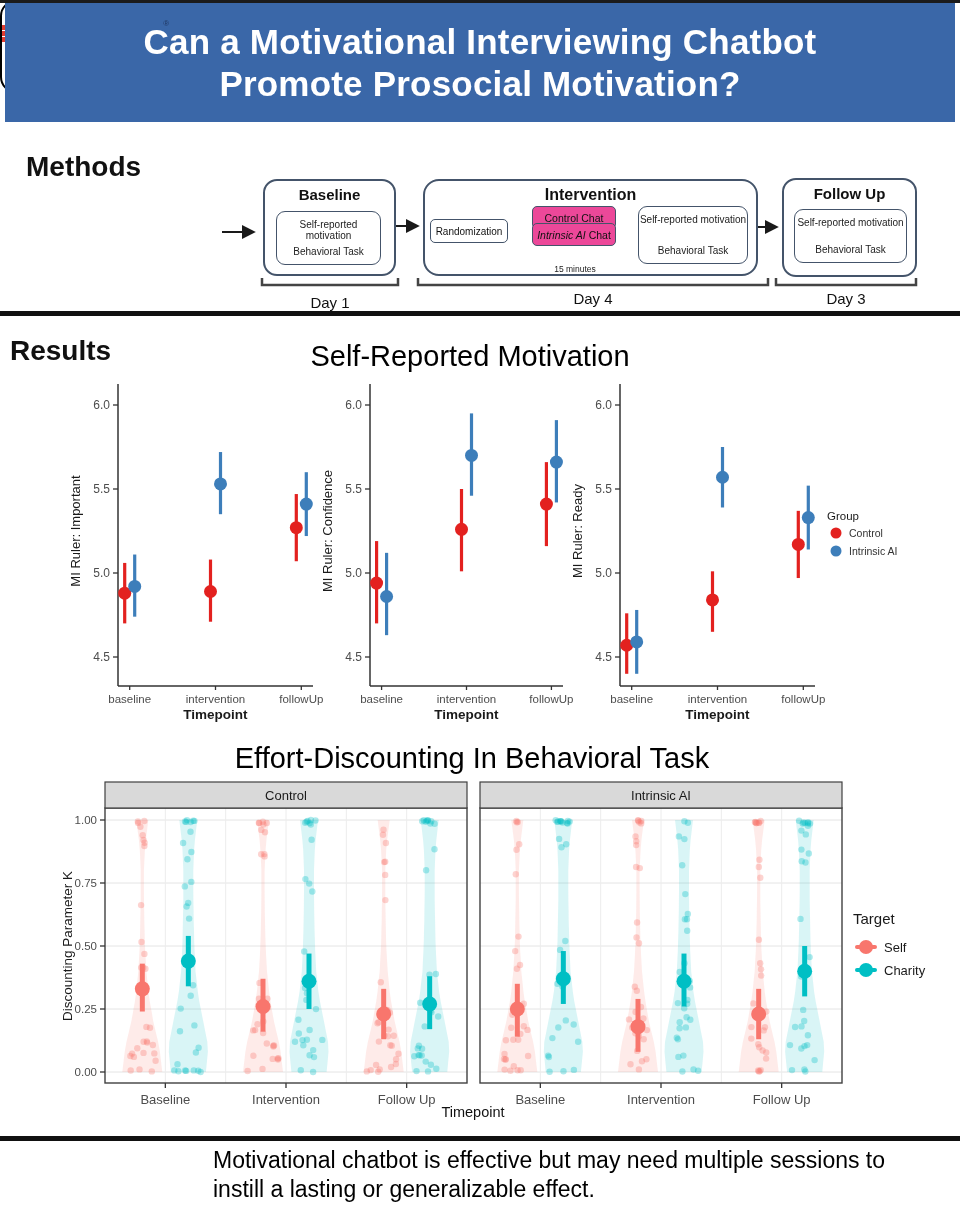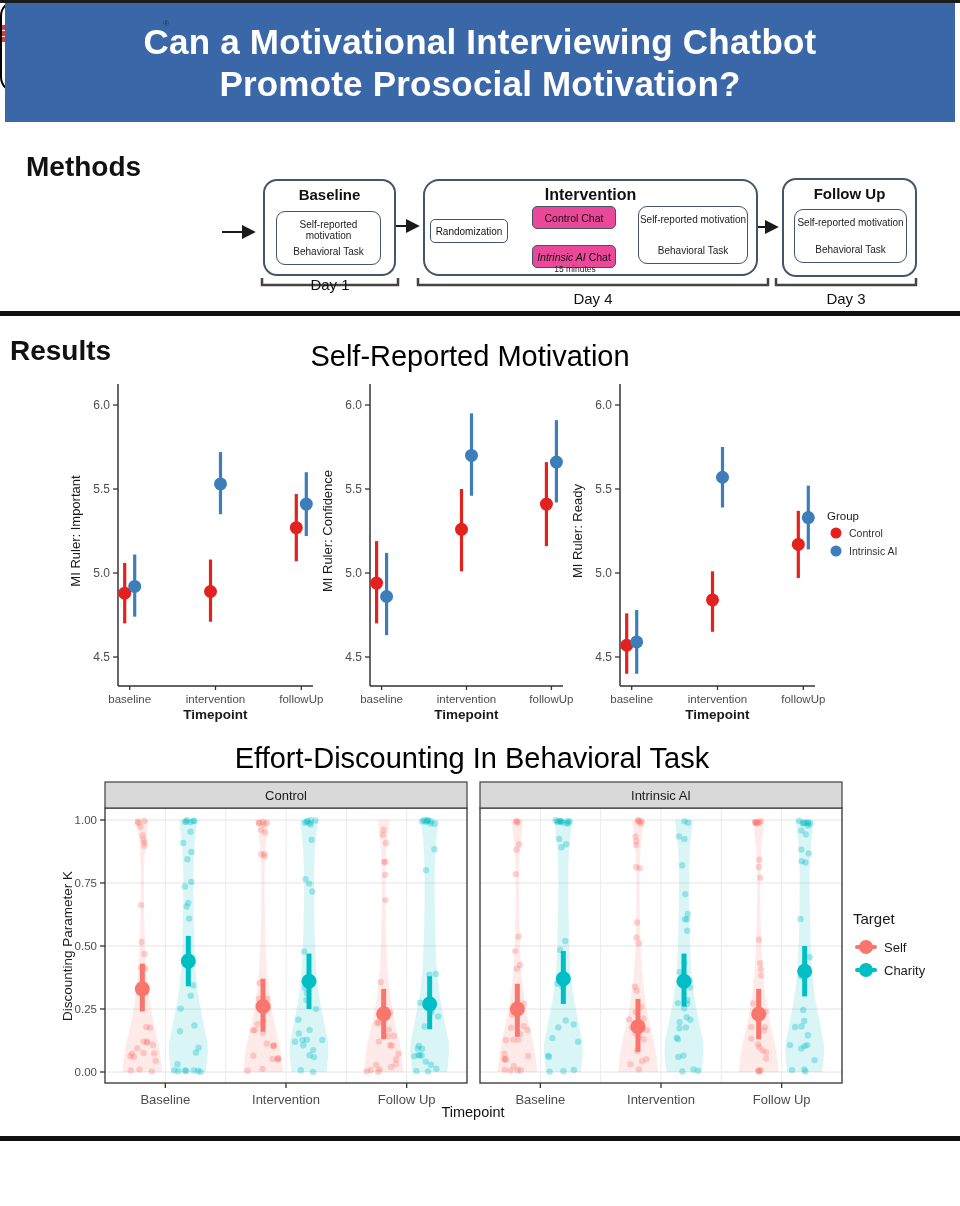--- a/index.html
+++ b/index.html
@@ -32,27 +32,27 @@
   .inner-box .t1,.inner-box .t2{position:absolute;left:0;right:0;text-align:center;font-size:10px;color:#222;}
   .inner-box .t1{top:7px;} .inner-box .t2{bottom:7px;}
   .baseline{left:263px;top:179px;width:129px;height:93px;}
   .bl-inner{left:11px;top:30px;width:103px;height:52px;}
   .intervention{left:423px;top:179px;width:331px;height:93px;border-radius:16px;}
   .iv-title{font-size:16px;}
   .rand{position:absolute;left:5px;top:38px;width:76px;height:22px;border:1.5px solid #44546A;border-radius:5px;
         display:flex;align-items:center;justify-content:center;font-size:10px;background:#fff;}
   .chat{position:absolute;left:107px;width:82px;height:21px;border:1.5px solid #44546A;border-radius:5px;
         display:flex;align-items:center;justify-content:center;font-size:10.5px;background:#ec4899;}
-  .chat1{top:25px;} .chat2{top:64px;justify-content:center;}
+  .chat1{top:25px;} .chat2{top:42px;justify-content:center;}
   .min-label{position:absolute;left:97px;top:83px;width:106px;text-align:center;font-size:8.5px;color:#222;}
   .iv-tasks{left:213px;top:25px;width:108px;height:56px;}
   .followup{left:782px;top:178px;width:131px;height:95px;}
   .fu-inner{left:10px;top:29px;width:111px;height:52px;}
   .day-label{position:absolute;font-size:15px;color:#111;text-align:center;width:120px;}
-  .day1{left:270px;top:276px;text-align:center;} .day2{left:533px;top:290px;} .day3{left:786px;top:290px;}
+  .day1{left:270px;top:294px;text-align:center;} .day2{left:533px;top:290px;} .day3{left:786px;top:290px;}
   .flow-svg{position:absolute;left:0;top:128px;width:960px;height:186px;}
 
   
   .chart-title{position:absolute;text-align:center;font-size:29px;color:#000;}
   .t-mi{left:0;top:340px;width:940px;}
   .t-ed{left:0;top:742px;width:944px;}
   .chart-svg{position:absolute;left:0;}
   #mi-chart{top:376px;width:960px;height:352px;}
   #ed-chart{top:774px;width:960px;height:380px;}
   svg text{font-family:"Liberation Sans",sans-serif;}
@@ -707,13 +707,14 @@
       <text x="853" y="150" font-size="15" fill="#1a1a1a">Target</text>
       <rect x="855" y="171" width="22" height="4" rx="2" fill="#F8766D"></rect>
       <circle cx="866" cy="173" r="7" fill="#F8766D"></circle>
       <text x="884" y="177.5" font-size="13" fill="#1a1a1a">Self</text>
       <rect x="855" y="194" width="22" height="4" rx="2" fill="#00BFC4"></rect>
       <circle cx="866" cy="196" r="7" fill="#00BFC4"></circle>
       <text x="884" y="200.5" font-size="13" fill="#1a1a1a">Charity</text>
     </svg>
 
   <div class="divider d2"></div>
+  <div class="conclusion-text">Motivational chatbot is effective but may need multiple sessions to instill a lasting or generalizable effect.</div>
 </div>
 
 </body></html>

